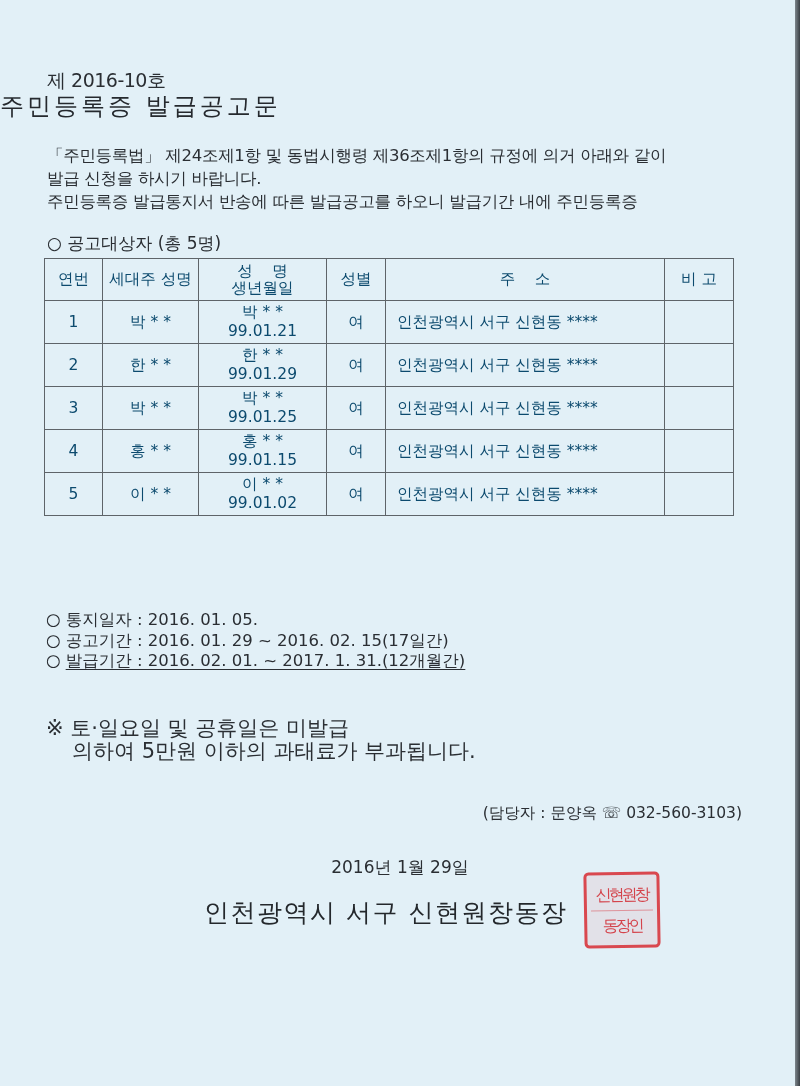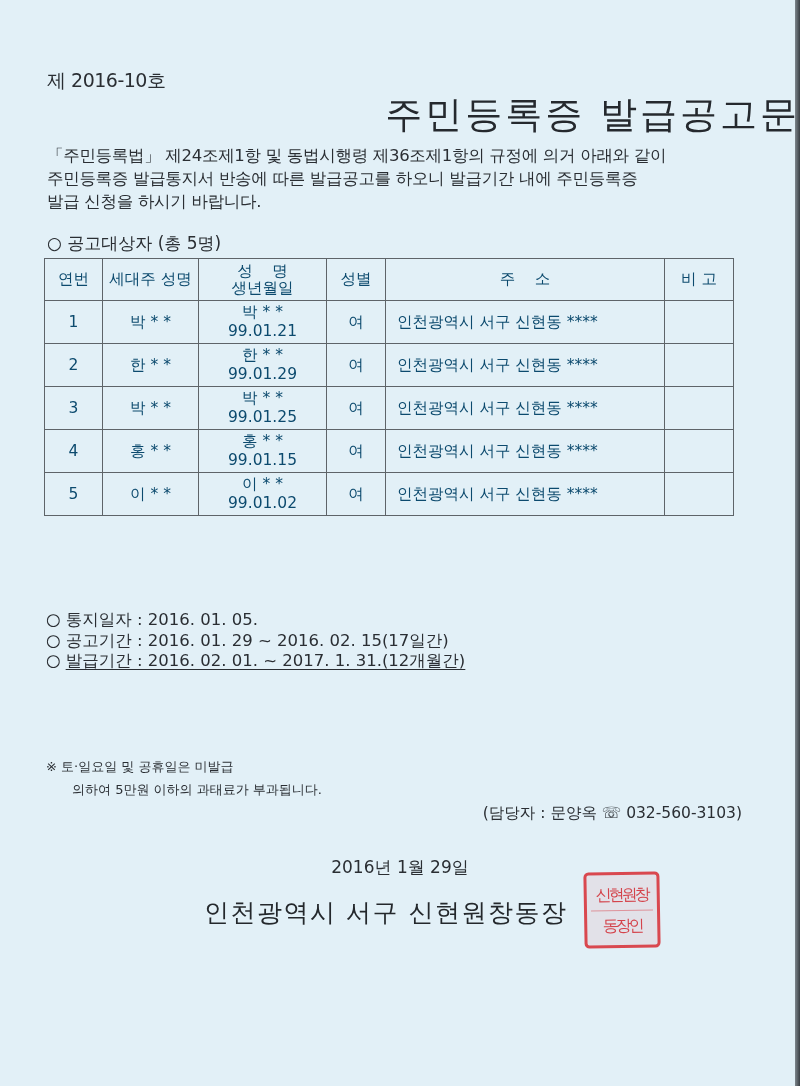--- a/index.html
+++ b/index.html
@@ -8,42 +8,42 @@
     background: #e2f0f7;
     font-family: "DejaVu Sans", "Liberation Sans", sans-serif;
     color: #2a2e33;
   }
   .edge-strip {
     position: absolute; right: 0; top: 0; width: 5px; height: 1086px;
     background: linear-gradient(to right, #7d868c, #3a3f44);
   }
   .abs { position: absolute; white-space: nowrap; }
   .doc-number { left: 47px; top: 68px; font-size: 19px; letter-spacing: -0.5px; }
-  .title { left: 0; width: 800px; top: 90px; text-align: right; font-size: 37px; letter-spacing: 3px; color: #25292e; }
+  .title { left: 0; width: 800px; top: 90px; text-align: left; font-size: 24px; letter-spacing: 3px; color: #25292e; }
   .intro { left: 47px; top: 144px; font-size: 16.5px; line-height: 23px; letter-spacing: -0.3px; }
   .intro div { white-space: nowrap; }
   .section-head { left: 47px; top: 232px; font-size: 17px; }
 
   table.targets {
     position: absolute; left: 44px; top: 258px; width: 689px;
     border-collapse: collapse; table-layout: fixed;
     font-size: 15.5px; color: #0c4a6e;
   }
   table.targets td, table.targets th {
     border: 1.3px solid #5e6469; text-align: center; vertical-align: middle;
     padding: 0; font-weight: normal;
   }
   table.targets th { height: 41px; line-height: 17px; }
   table.targets td { height: 42px; line-height: 19px; }
   table.targets td.addr { text-align: left; padding-left: 11px; }
 
   .info { left: 46px; top: 610px; font-size: 16.5px; line-height: 20.5px; }
   .info .row { white-space: nowrap; }
   .info .underline { text-decoration: underline; text-underline-offset: 3px; }
-  .notes { left: 46px; top: 717px; font-size: 13px; line-height: 22.5px; margin-top: 39px; }
+  .notes { left: 46px; top: 717px; font-size: 21px; line-height: 22.5px; }
   .notes .row { white-space: nowrap; }
   .notes .indent { padding-left: 26px; }
   .contact { right: 58px; top: 803px; font-size: 15.5px; }
   .date { left: 0; width: 800px; top: 856px; text-align: center; font-size: 17px; box-sizing: border-box; }
   .issuer { left: 204px; top: 896px; font-size: 25px; letter-spacing: 1.5px; color: #24282c; }
 
   .stamp {
     position: absolute; left: 584px; top: 872px; width: 76px; height: 76px;
     border: 3px solid #d9484f; border-radius: 5px; box-sizing: border-box;
     background: rgba(230,120,125,0.12);
@@ -58,22 +58,22 @@
 </head>
 <body>
 
 <div class="edge-strip"></div>
 
 <div class="abs doc-number">제 2016-10호</div>
 <div class="abs title">주민등록증 발급공고문</div>
 
 <div class="abs intro">
   <div>「주민등록법」 제24조제1항 및 동법시행령 제36조제1항의 규정에 의거 아래와 같이</div>
+  <div>발급 신청을 하시기 바랍니다.</div>
   <div>주민등록증 발급통지서 반송에 따른 발급공고를 하오니 발급기간 내에 주민등록증</div>
-  <div>발급 신청을 하시기 바랍니다.</div>
 </div>
 
 <div class="abs section-head">○ 공고대상자 (총 5명)</div>
 
 <table class="targets">
   <colgroup>
     <col style="width:58px">
       <col style="width:96px">
       <col style="width:128px">
       <col style="width:59px">

